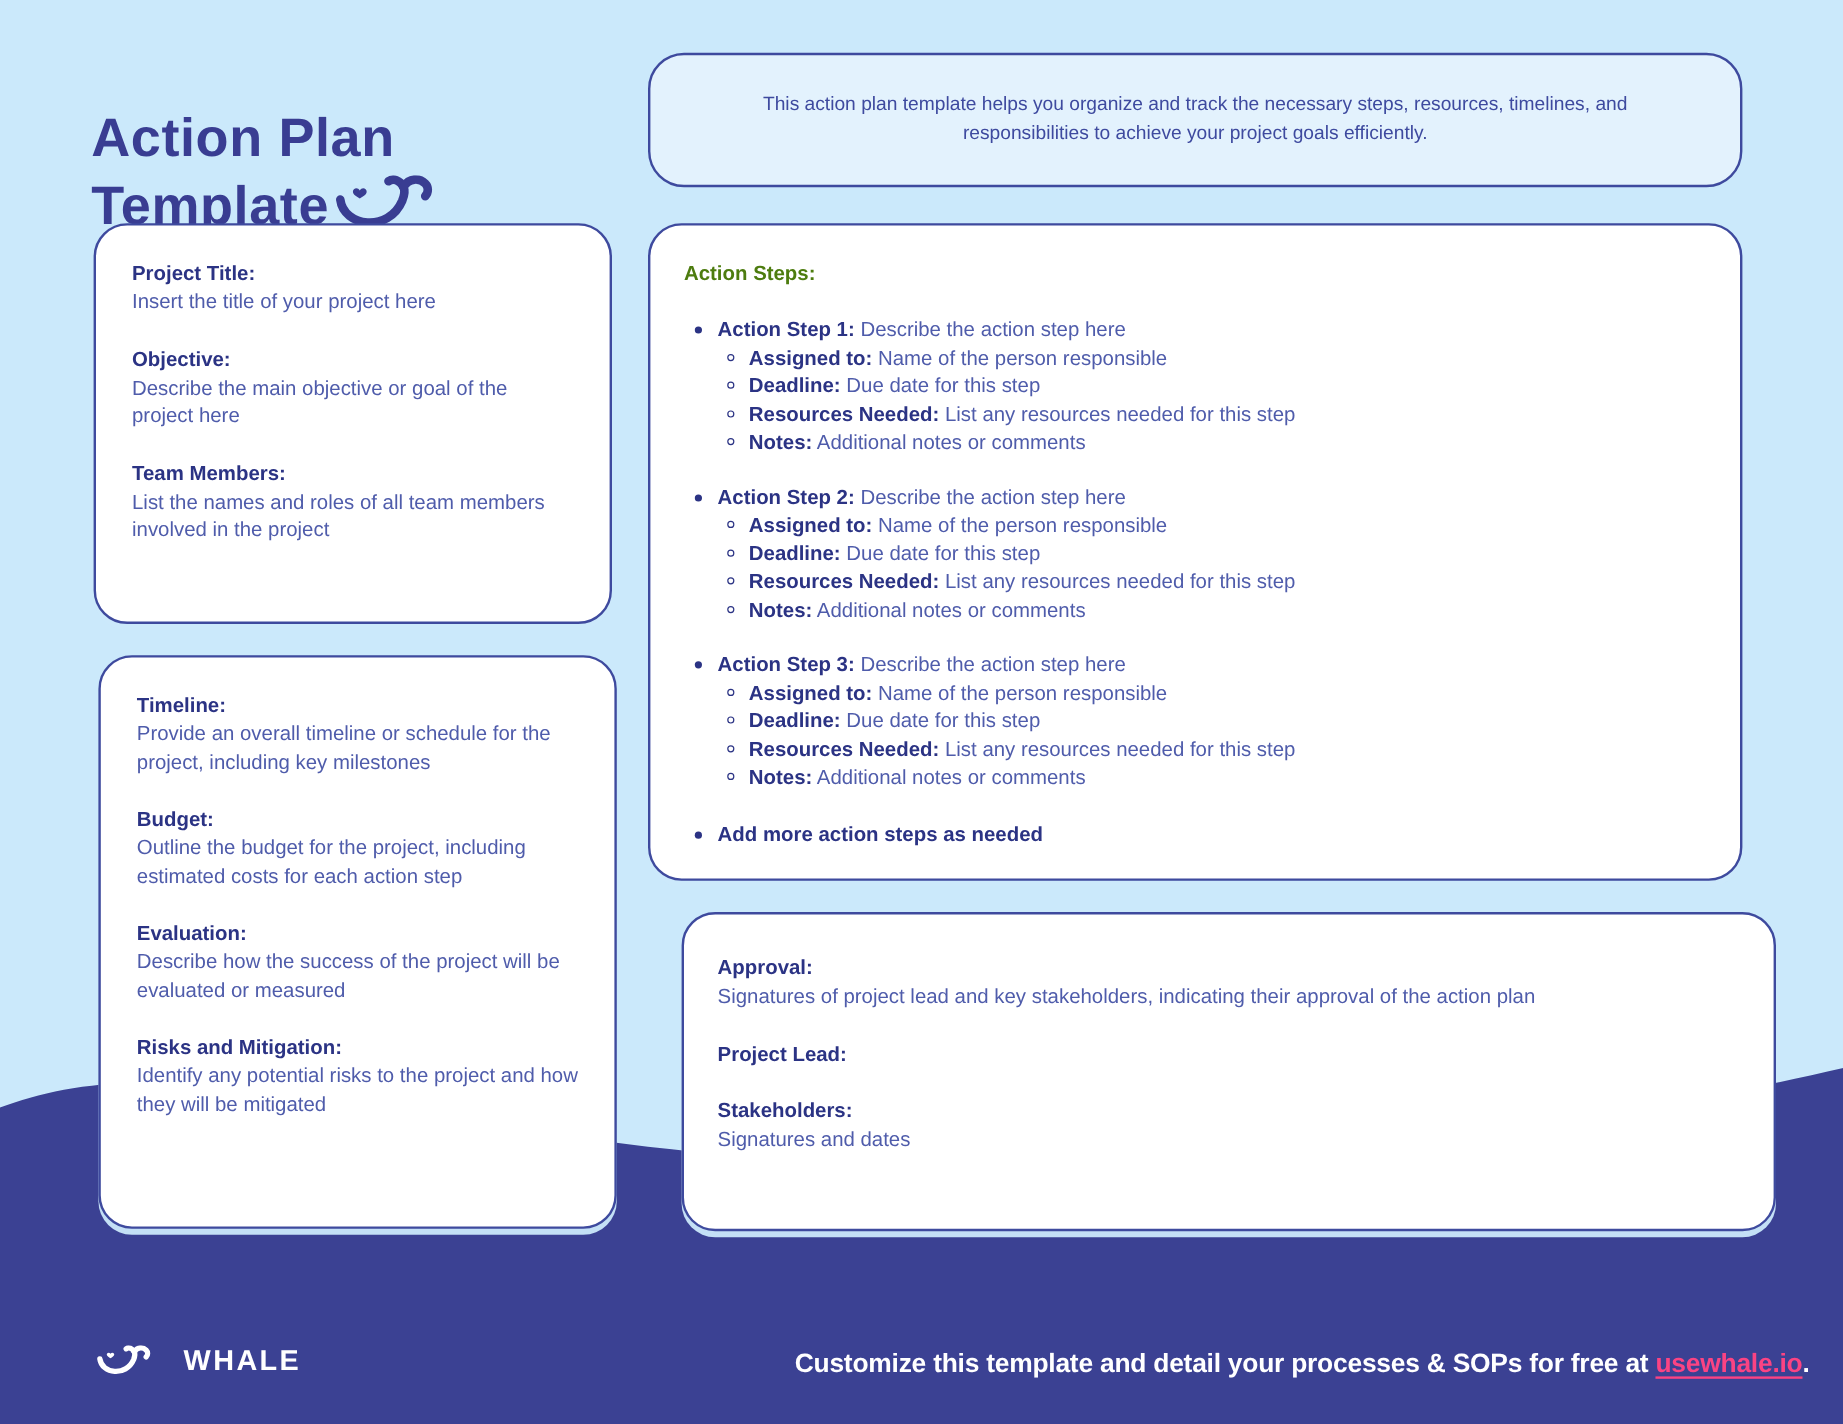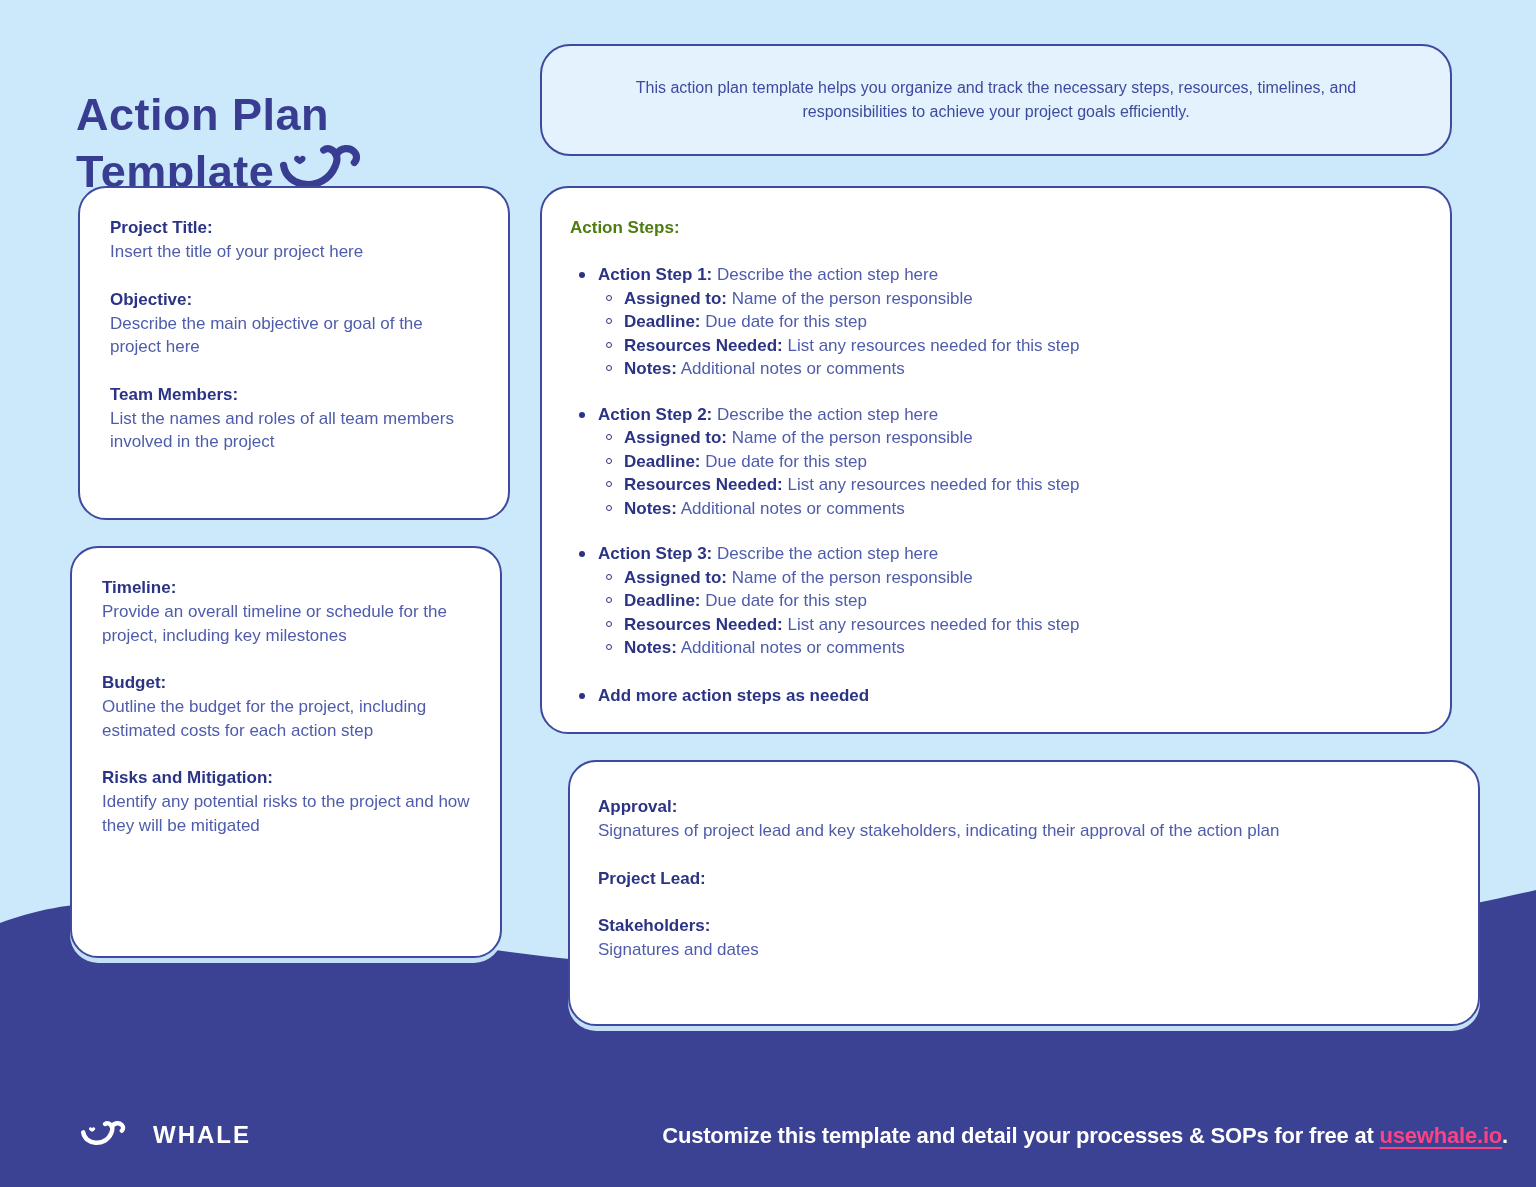--- a/index.html
+++ b/index.html
@@ -11,38 +11,38 @@
     margin:0 auto;
   }
   
   .wave { position:absolute; left:0; top:868px; width:1536px; height:319px; z-index:1; }
   
   .title {
     position:absolute; left:76px; top:44px; z-index:2;
     font-size:45px; font-weight:800; color:#393d92;
     line-height:57px; letter-spacing:0.5px;margin-top:42px;
   }
-  .title-line2 { display:flex; }
+  .title-line2 { display:flex; align-items:center; }
   .whale-icon { width:88px; height:54px; margin-top:2px; }
   
   .intro-box {
     position:absolute; left:540px; top:44px; width:912px; height:112px; z-index:2;
     background:#e3f2fd; border:2px solid #3e4a9e; border-radius:30px;
     display:flex; align-items:center; justify-content:center;
     padding:0 52px; text-align:center;
     font-size:16px; line-height:24px; color:#3e4a9f;
   }
   
   .card {
     position:absolute; z-index:2; background:#ffffff;
     border:2px solid #3e4a9e; border-radius:28px;
     box-shadow:0 5px 0 rgba(203,233,251,0.95);
   }
   .card-project  { left:78px;  top:186px; width:432px; height:334px; padding:28px 30px; }
-  .card-planning { left:70px;  top:546px; width:432px; height:412px; padding:28px 30px; }
+  .card-planning { left:82px;  top:546px; width:432px; height:478px; padding:28px 30px; }
   .card-steps    { left:540px; top:186px; width:912px; height:548px; padding:28px 28px; }
   .card-approval { left:540px; top:760px; width:912px; height:266px; padding:33px 28px;margin-left:28px; }
   .sec { margin-bottom:24px; }
   .sec-heading { font-weight:700; color:#2b3384; font-size:17px; line-height:23px; margin-bottom:1px; }
   .sec-body { color:#4f5cab; font-size:17px; line-height:23.5px; }
   
   .as-heading { font-weight:700; color:#4d7c0f; font-size:17px; line-height:23px; margin-bottom:24px; }
   .step { margin-bottom:22px; }
   .li { display:flex; font-size:17px; line-height:23.5px; }
   .li b { color:#2b3384; font-weight:700; white-space:pre; }
@@ -107,20 +107,24 @@
   <section class="card card-planning">
     <div class="sec">
       <div class="sec-heading">Timeline:</div>
       <div class="sec-body">Provide an overall timeline or schedule for the project, including key milestones</div>
     </div>
     <div class="sec">
       <div class="sec-heading">Budget:</div>
       <div class="sec-body">Outline the budget for the project, including estimated costs for each action step</div>
     </div>
     <div class="sec">
+      <div class="sec-heading">Evaluation:</div>
+      <div class="sec-body">Describe how the success of the project will be evaluated or measured</div>
+    </div>
+    <div class="sec">
       <div class="sec-heading">Risks and Mitigation:</div>
       <div class="sec-body">Identify any potential risks to the project and how they will be mitigated</div>
     </div>
   </section>
 
   <section class="card card-steps">
     <div class="as-heading">Action Steps:</div>
 
     <div class="step">
       <div class="li">

